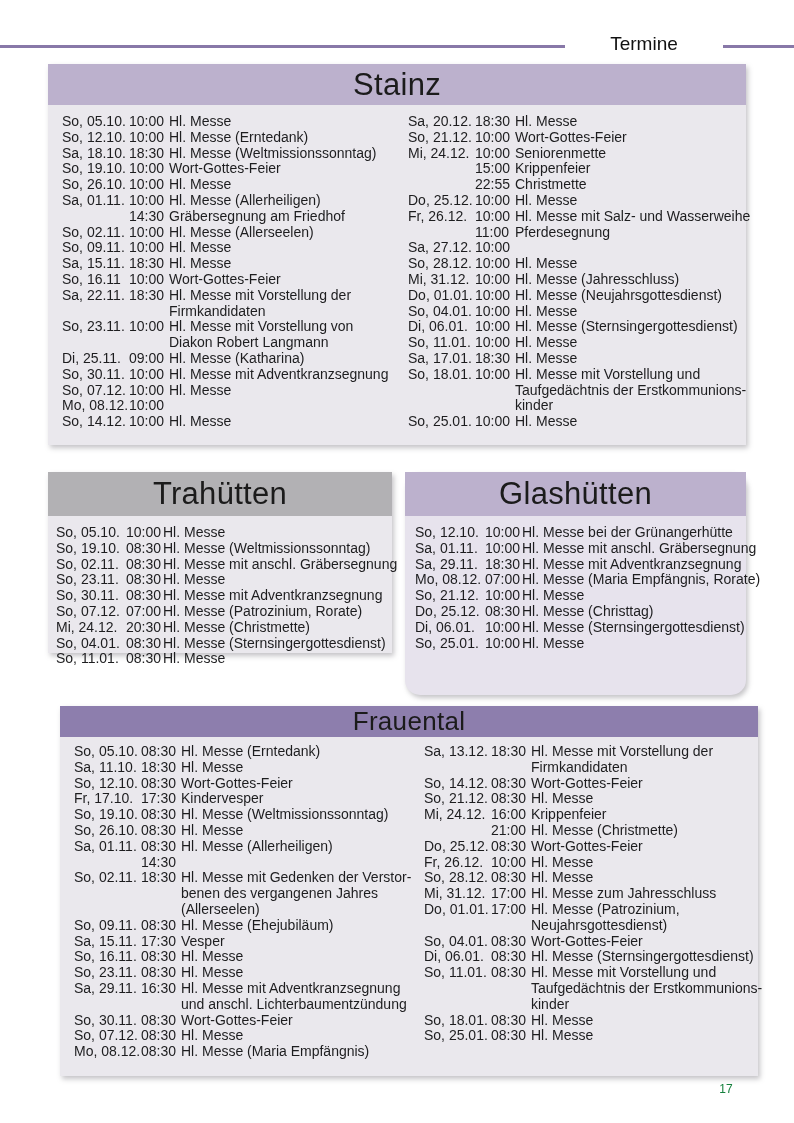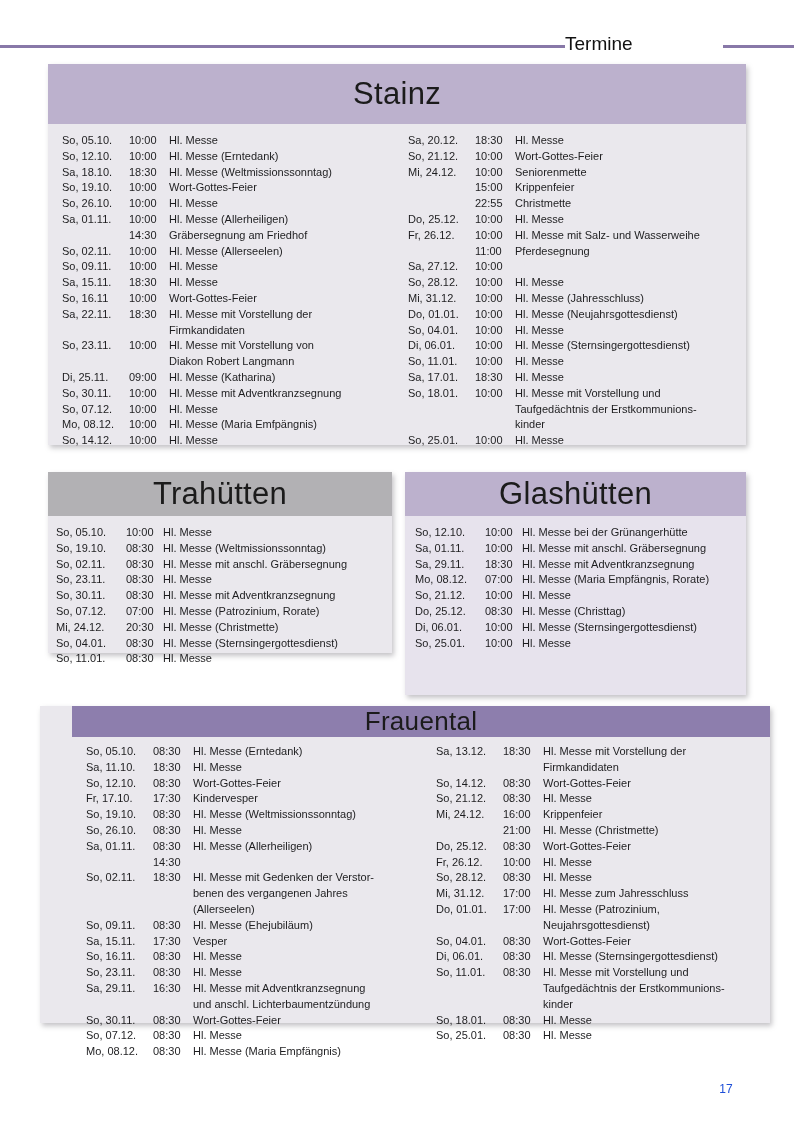--- a/index.html
+++ b/index.html
@@ -8,61 +8,61 @@
     font-family:"Liberation Sans", "DejaVu Sans", sans-serif;
     color:#1d1d1f; overflow:hidden;
   }
 
   
   .rule { position:absolute; height:3px; background:var(--rule_purple); }
   .rule-left  { left:0;    top:45px; width:565px; }
   .rule-right { left:723px; top:45px; width:71px; }
   .header-title {
     position:absolute; left:565px; top:33px; width:158px;
-    font-size:19px; color:#111;
+    text-align:center; font-size:19px; color:#111;
   }
 
   
   .box { position:absolute; box-shadow:2px 3px 5px rgba(110,108,115,0.40); }
   .box-header { display:flex; align-items:center; justify-content:center; }
   .box-title { font-size:31px; font-weight:500; color:#1b1b1b; letter-spacing:0.3px; }
 
   #stainz      { left:48px;  top:64px;  width:698px; height:381px; background:var(--section_bg); }
   #trahuetten  { left:48px;  top:472px; width:344px; height:181px; background:var(--section_bg); }
-  #glashuetten { left:405px; top:472px; width:341px; height:223px; background:var(--section_bg_lavender); }
-  #frauental   { left:40px;  top:706px; width:698px; height:317px; background:var(--section_bg);padding-left:32px; }
-
-  #stainz .box-header      { height:60px; background:var(--header_light_purple);text-align:right; }
+  #glashuetten { left:405px; top:472px; width:341px; height:223px; background:var(--section_bg_lavender);border-radius:15px; }
+  #frauental   { left:60px;  top:706px; width:698px; height:370px; background:var(--section_bg); }
+
+  #stainz .box-header      { height:41px; background:var(--header_light_purple);text-align:right; }
   #trahuetten .box-header  { height:44px; background:var(--header_gray); }
   #glashuetten .box-header { height:44px; background:var(--header_light_purple); }
   #frauental .box-header   { height:31px; background:var(--header_dark_purple); }
   #frauental .box-title    { font-size:26px; }
 
-  .box-body { padding-top:9px; font-size:11px; line-height:15.8px; }
+  .box-body { padding-top:9px; font-size:14px; line-height:15.8px; }
   #frauental .box-body { padding-top:7px; }
   .two-col { display:flex; }
   .col { flex:1; min-width:0; }
 
   .row  { display:flex; align-items:flex-start; }
   .day  { flex:0 0 67px; }
   .time { flex:0 0 40px; }
   .desc { flex:1; white-space:pre; }
 
   #stainz .col-left     { padding-left:14px; }
   #stainz .col-right    { padding-left:8px;  }
   #frauental .col-left  { padding-left:14px; }
   #frauental .col-right { padding-left:16px; }
   #trahuetten .col  { padding-left:8px;  }
   #glashuetten .col { padding-left:10px; }
   #trahuetten .day,  #glashuetten .day  { flex-basis:70px; }
   #trahuetten .time, #glashuetten .time { flex-basis:37px; }
 
   .page-number {
     position:absolute; left:710px; top:1082px; width:32px;
-    text-align:center; font-size:12px; color:#1d4ed8;
+    text-align:center; font-size:12px; color:#15803d;
   }
 </style>
 </head>
 <body>
 
 <div class="page">
 
   <div class="rule rule-left"></div>
   <div class="header-title">Termine</div>
   <div class="rule rule-right"></div>
@@ -151,21 +151,20 @@
             <span class="desc">Hl. Messe mit Adventkranzsegnung</span>
           </div>
           <div class="row">
             <span class="day">So, 07.12.</span>
             <span class="time">10:00</span>
             <span class="desc">Hl. Messe</span>
           </div>
           <div class="row">
             <span class="day">Mo, 08.12.</span>
             <span class="time">10:00</span>
-            <span class="desc">Hl. Messe (Maria Emfpängnis)</span>
           </div>
           <div class="row">
             <span class="day">So, 14.12.</span>
             <span class="time">10:00</span>
             <span class="desc">Hl. Messe</span>
           </div>
         </div>
       <div class="col col-right">
           <div class="row">
             <span class="day">Sa, 20.12.</span>

